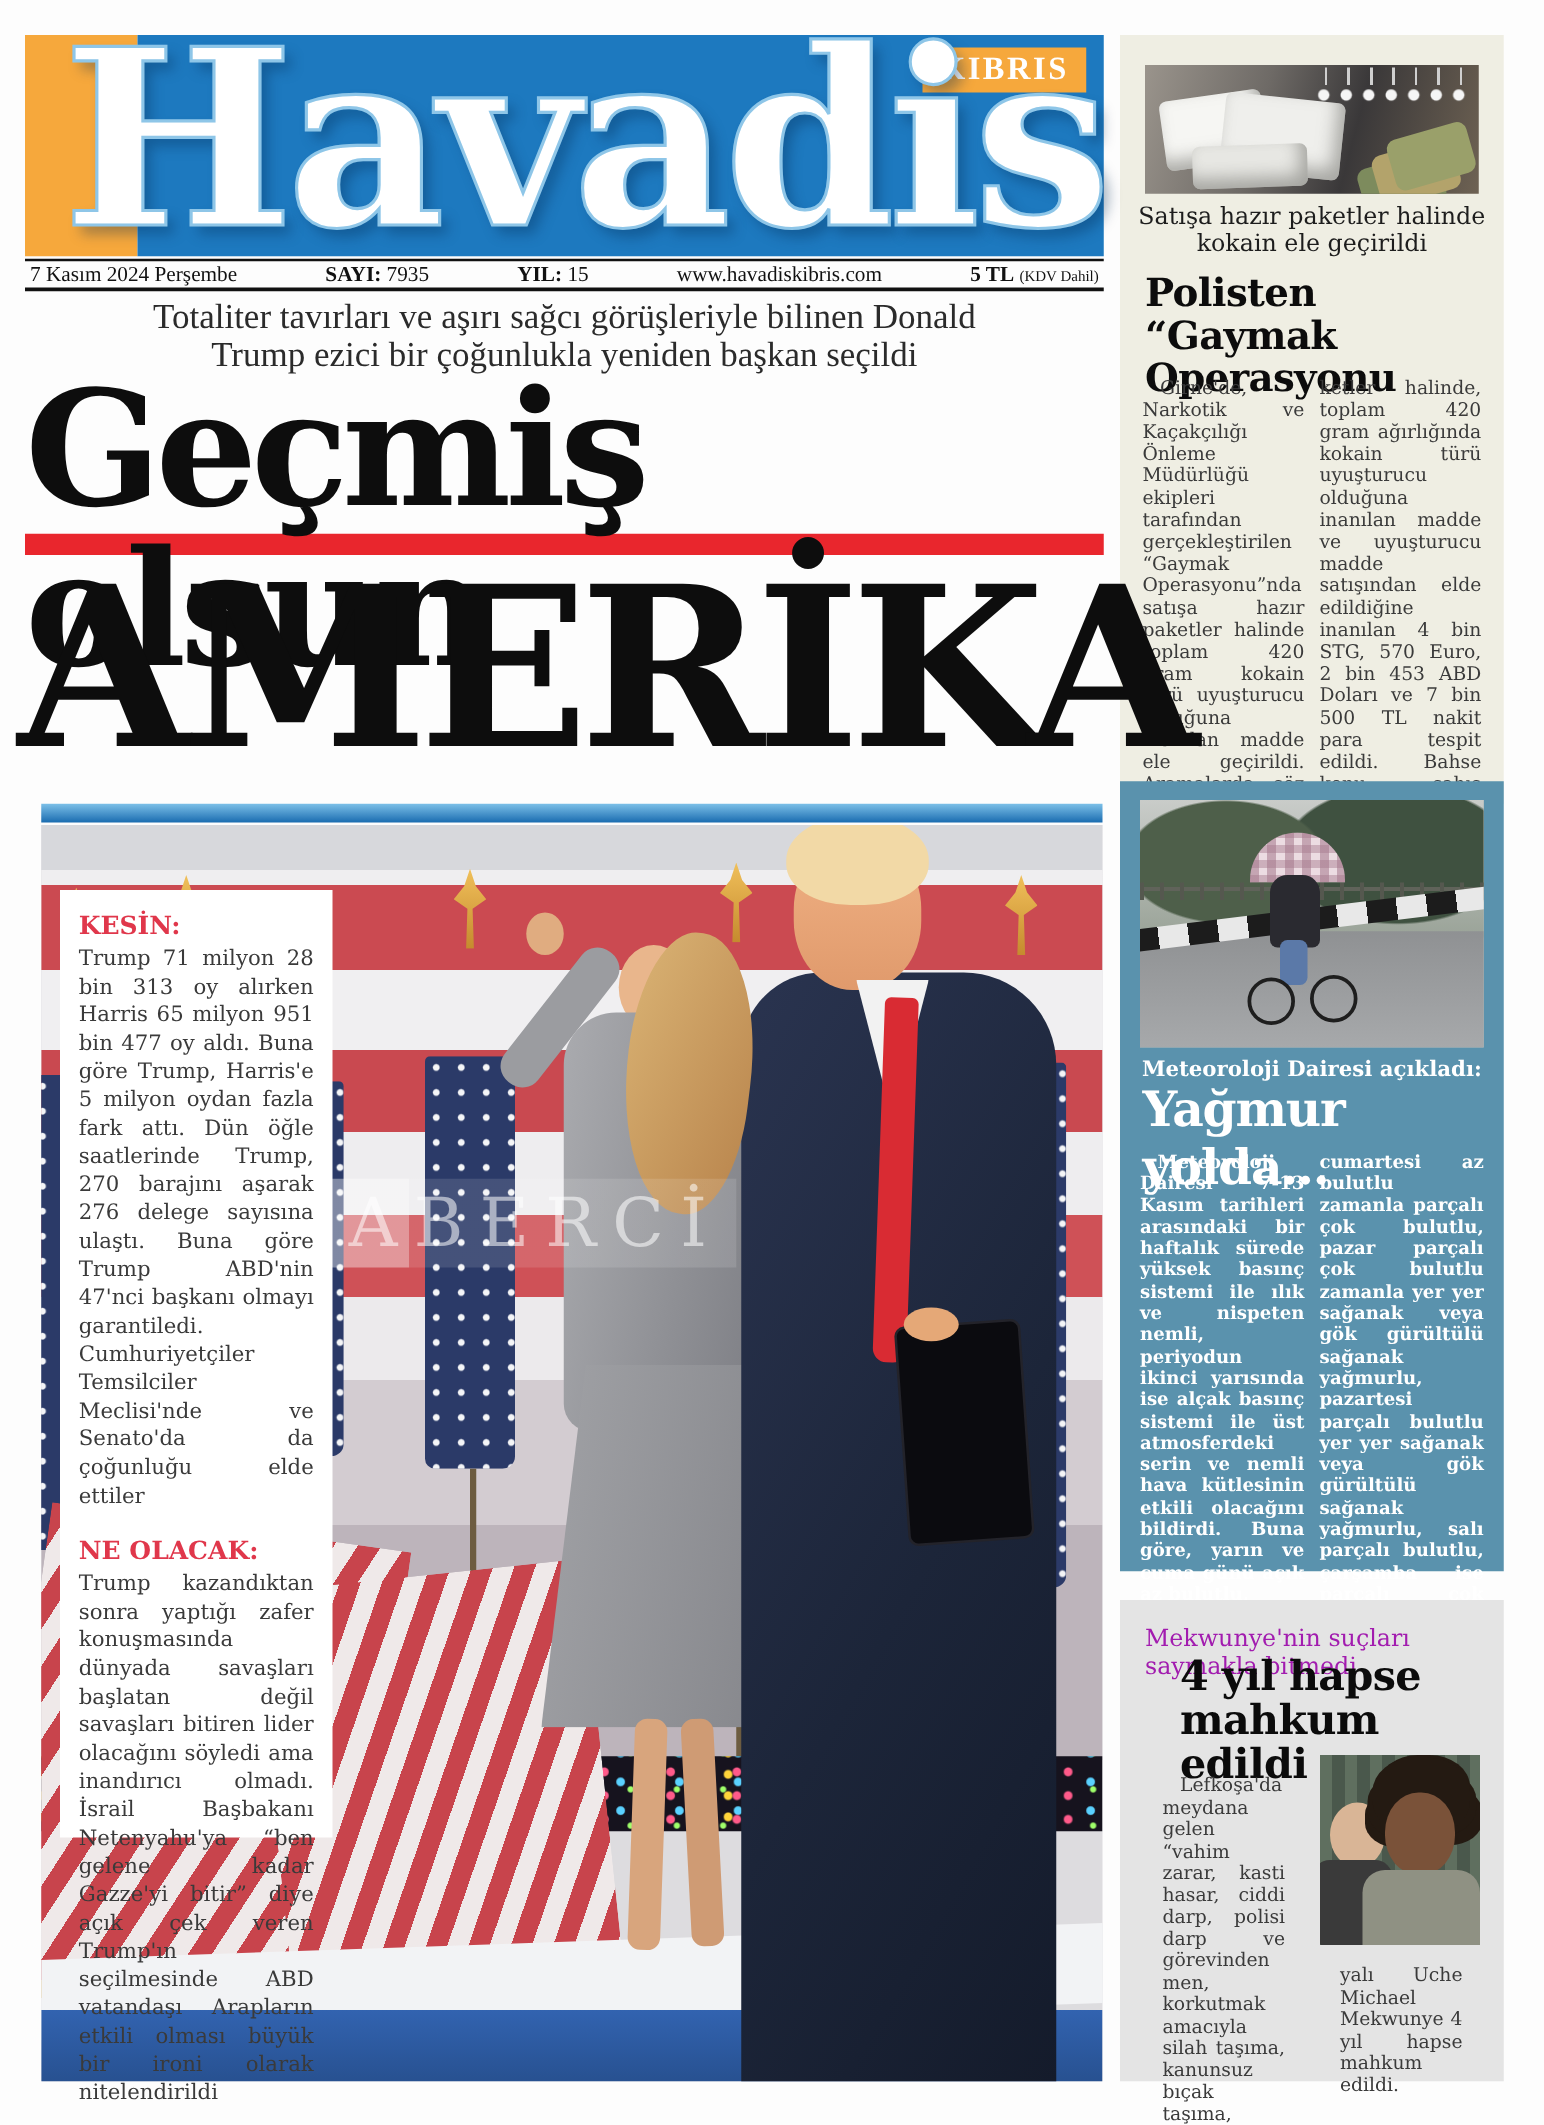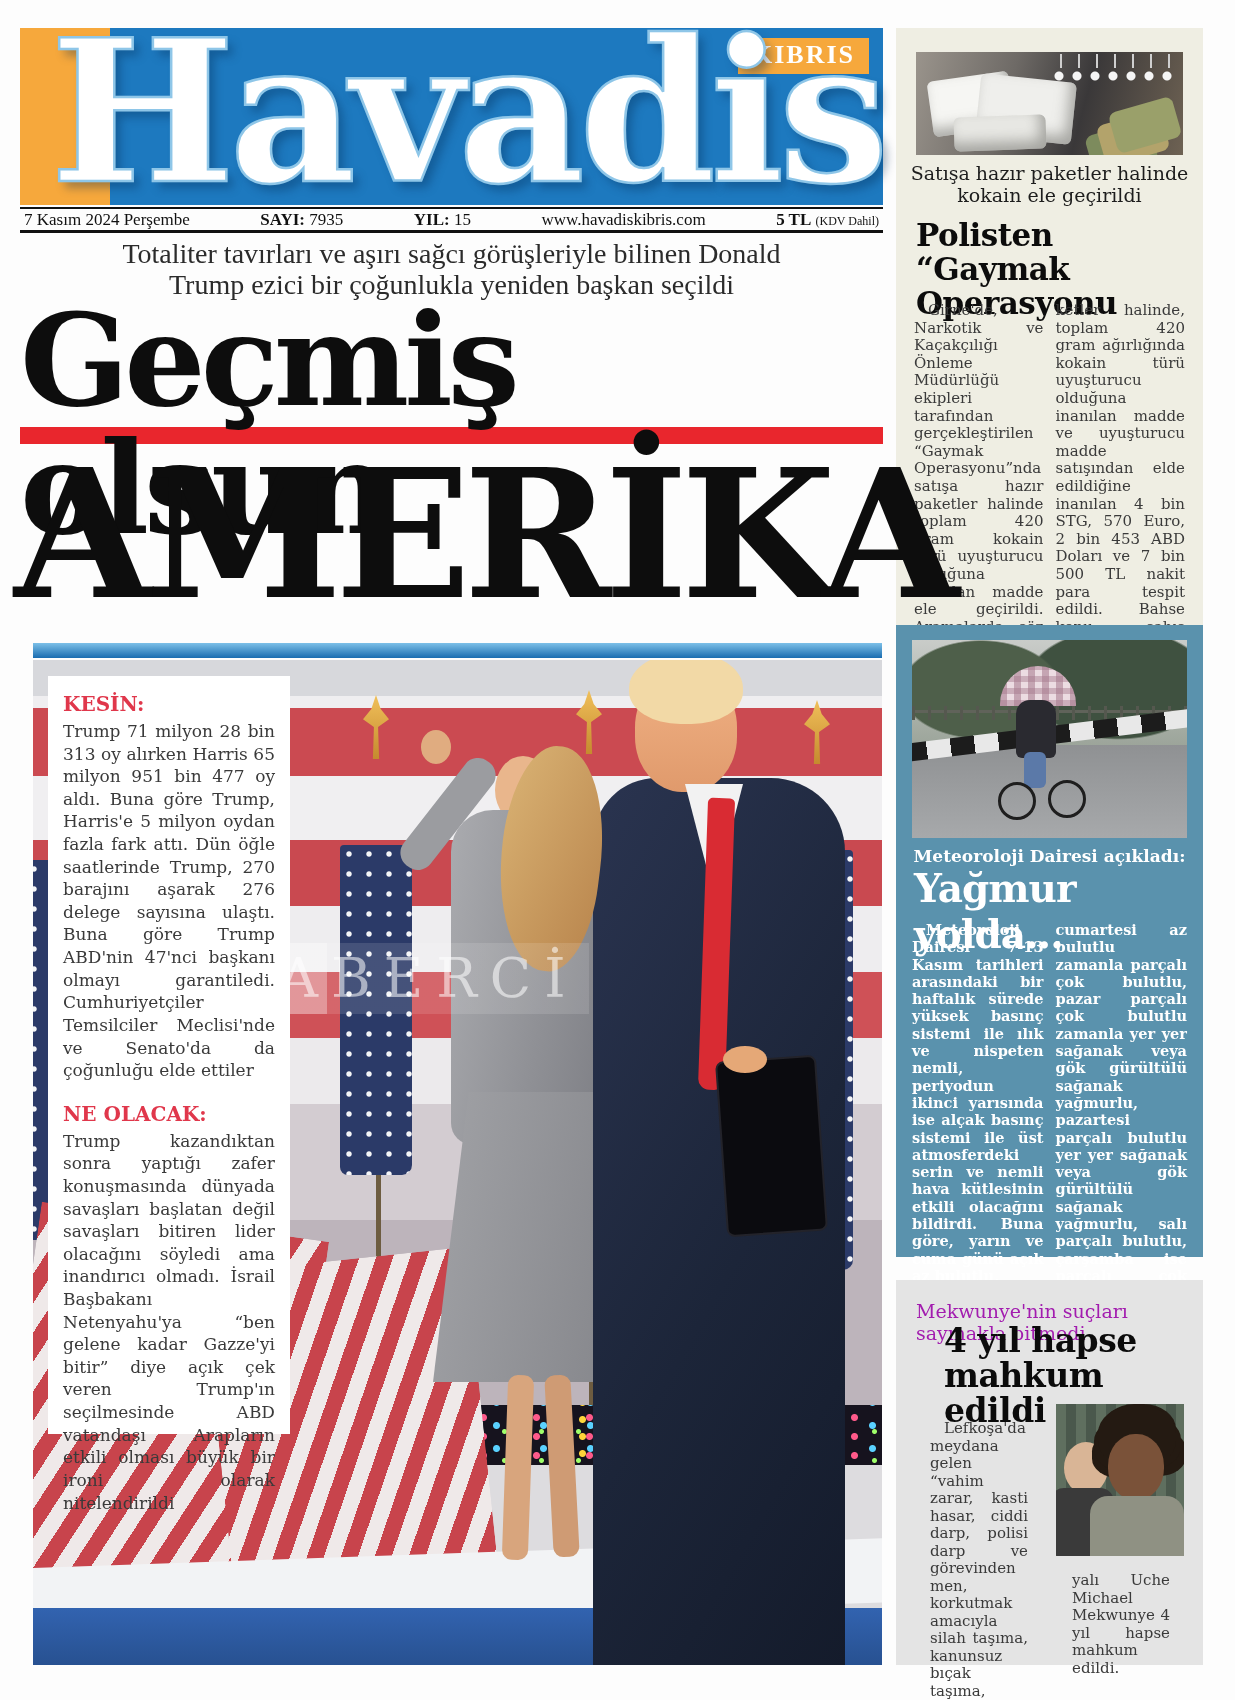--- a/index.html
+++ b/index.html
@@ -102,21 +102,21 @@
   .don-head{left:602px;top:12px;width:102px;height:120px;z-index:6;
         background:linear-gradient(#f0b184,#e09a6c);border-radius:46%;}
   .don-folder{left:688px;top:398px;width:97px;height:172px;background:#0b0b0f;z-index:8;
         border:2px solid #23232a;border-radius:8px;transform:rotate(-4deg);}
   .don-hand{left:690px;top:386px;width:44px;height:27px;background:#e5a877;border-radius:50%;z-index:9;}
   .watermark{left:176px;top:283px;z-index:10;font-family:"DejaVu Serif",serif;
         font-size:54px;letter-spacing:13px;color:rgba(255,255,255,.55);
         padding:4px 10px;background:linear-gradient(90deg,rgba(255,255,255,.4) 0 118px,rgba(255,255,255,.12) 118px);}
 
   
-  .infobox{left:48px;top:676px;width:242px;height:758px;background:#fff;z-index:11;
+  .infobox{left:48px;top:712px;width:218px;height:758px;background:#fff;z-index:11;
         box-sizing:border-box;padding:16px 15px;}
   .info-title{font-family:"DejaVu Serif",serif;font-weight:bold;font-size:20px;
         color:var(--accent-red);margin:0 0 4px;}
   .info-text{font-size:17px;line-height:1.33;color:var(--body-ink);text-align:justify;margin:0 0 20px;}
 
   
   .sbox{left:896px;width:307px;box-sizing:border-box;}
   .box-drug{top:28px;height:615px;background:var(--cream);}
   .box-weather{top:625px;height:632px;background:var(--weather-blue);}
   .box-court{top:1280px;height:385px;background:var(--gray-box);}

